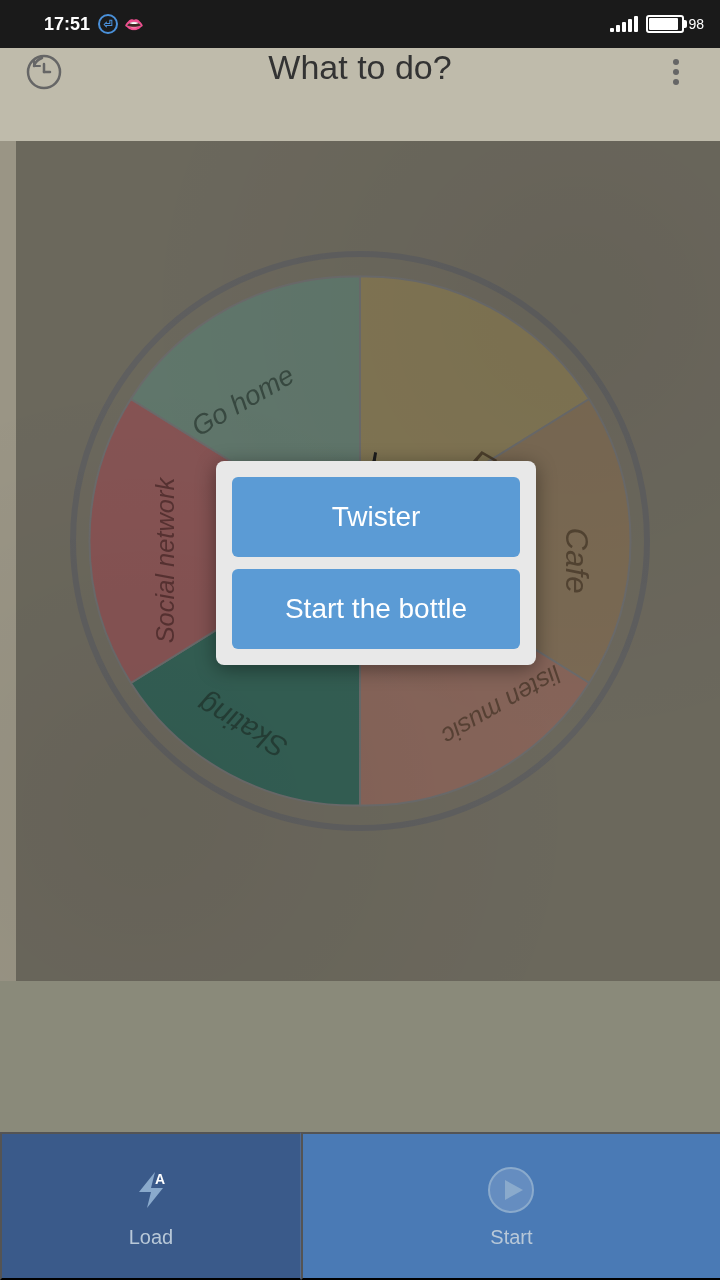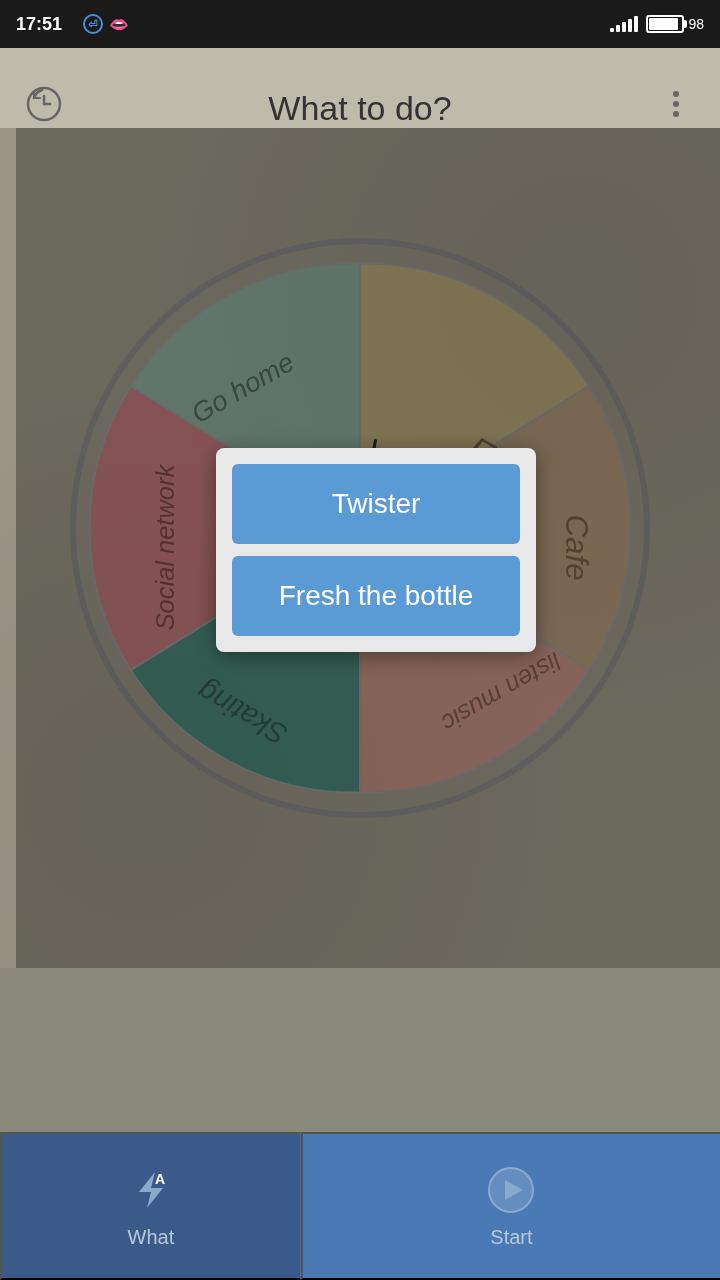--- a/index.html
+++ b/index.html
@@ -20,21 +20,22 @@
       background: #1a1a1a;
       display: flex;
       align-items: center;
       justify-content: space-between;
       padding: 0 16px;
       position: relative;
       z-index: 100;
     }
     .status-left {
       display: flex;
-      gap: 21px;
+      gap: 8px;
+      margin-left: 28px;
     }
     .status-time {
       color: white;
       font-size: 18px;
       font-weight: bold;
     }
     .status-icons {
       display: flex;
       align-items: center;
       gap: 6px;
@@ -99,24 +100,24 @@
       border-radius: 1px;
     }
     .battery-text {
       color: white;
       font-size: 14px;
     }
 
     
     .app-header {
       width: 720px;
-      height: 80px;
+      height: 93px;
       background: rgba(200, 195, 180, 0.85);
       display: flex;
-      align-items: flex-end;
+      align-items: flex-start;
       justify-content: space-between;
       padding: 0 20px;
       position: relative;
       z-index: 10;
     }
     .header-title {
       font-size: 34px;
       color: #333;
       font-weight: normal;
       text-align: center;
@@ -369,35 +370,35 @@
 
         <polygon points="10,185 5,160 15,160" fill="#2a2a2a"></polygon>
       </svg>
     </div>
     <div class="needle-dot"></div>
   </div>
 
   <div class="popup-overlay">
     <div class="popup-box">
       <button class="popup-btn">Twister</button>
-      <button class="popup-btn">Fresh the bottle</button>
+      <button class="popup-btn">Start the bottle</button>
     </div>
   </div>
 </div>
 
 <div class="bottom-toolbar">
   <button class="toolbar-btn">
     <div class="toolbar-icon">
       <svg width="48" height="48" viewBox="0 0 48 48">
         <polygon points="28,6 12,26 24,26 20,42 36,22 24,22" fill="#8aaacc"></polygon>
 
         <text x="28" y="18" font-size="14" fill="white" font-weight="bold">A</text>
       </svg>
     </div>
-    <span class="toolbar-label">What</span>
+    <span class="toolbar-label">Load</span>
   </button>
   <button class="toolbar-btn">
     <div class="toolbar-icon">
       <svg width="52" height="52" viewBox="0 0 52 52">
         <circle cx="26" cy="26" r="22" fill="rgba(255,255,255,0.15)" stroke="#8aaacc" stroke-width="2"></circle>
         <polygon points="20,16 38,26 20,36" fill="#8aaacc"></polygon>
       </svg>
     </div>
     <span class="toolbar-label">Start</span>
   </button>

